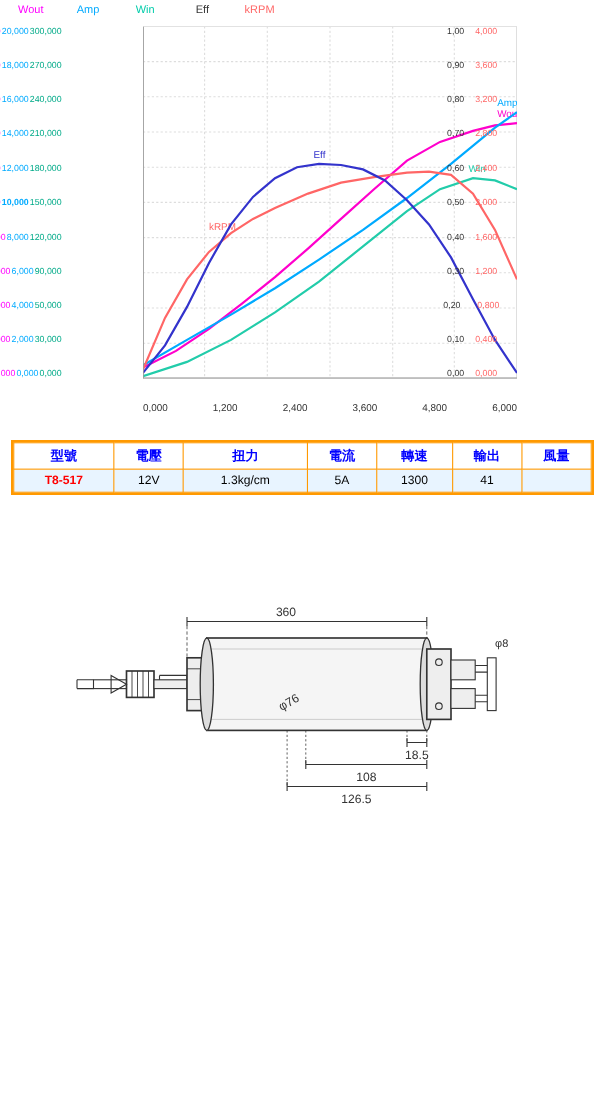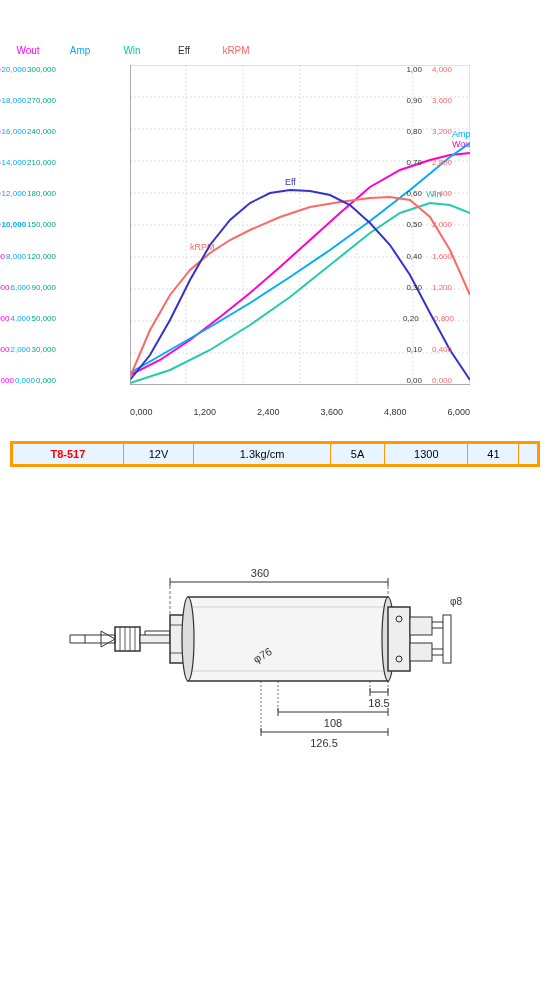--- a/index.html
+++ b/index.html
@@ -10,21 +10,20 @@
       font-family: Arial, sans-serif;
       font-size: 12px;
     }
 
     
     .chart-section {
       width: 458px;
       height: 390px;
       position: relative;
       padding: 10px 10px 40px 60px;
-      margin-top: 41px;
     }
 
     
     .table-section {
       margin: 10px 10px;
       border: 2px solid #f90;
     }
 
     .spec-table {
       width: 100%;
@@ -256,20 +255,29 @@
     <span>3,600</span>
     <span>4,800</span>
     <span>6,000</span>
   </div>
 
 </div>
 
 <div class="table-section">
   <table class="spec-table">
     <thead>
+      <tr>
+        <th class="header-cn">型號</th>
+        <th class="header-cn">電壓</th>
+        <th class="header-cn">扭力</th>
+        <th class="header-cn">電流</th>
+        <th class="header-cn">轉速</th>
+        <th class="header-cn">輸出</th>
+        <th class="header-cn">風量</th>
+      </tr>
     </thead>
     <tbody>
       <tr class="data-row">
         <td class="part-no-cell">T8-517</td>
         <td>12V</td>
         <td>1.3kg/cm</td>
         <td>5A</td>
         <td>1300</td>
         <td>41</td>
         <td></td>

